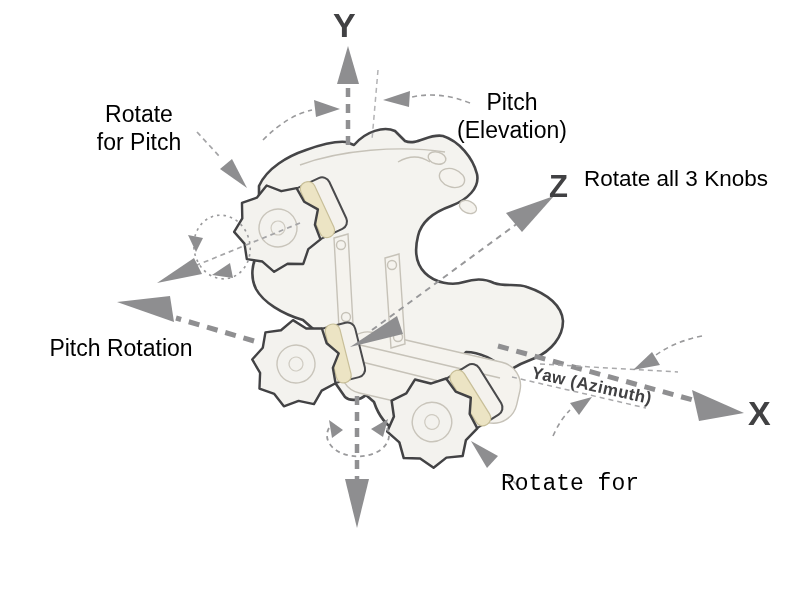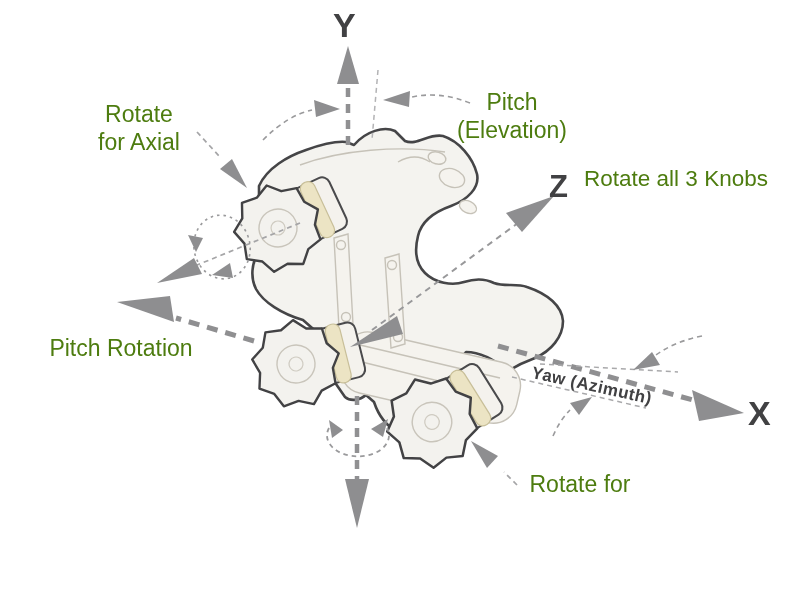--- a/index.html
+++ b/index.html
@@ -3,21 +3,21 @@
 <meta charset="utf-8">
 <style>
   html,body { margin:0; padding:0; background:#ffffff; }
   .stage {
     position:relative; width:800px; height:600px; background:#ffffff;
     font-family:"Liberation Sans", sans-serif; overflow:hidden;
   }
   .stage svg { position:absolute; left:0; top:0; }
   .lbl {
     position:absolute; text-align:center; font-size:23px; line-height:28px;
-    color:#4d7c0f; user-select:none;
+    color:#000000; user-select:none;
   }
   .lbl.small { font-size:22.5px; }
   .axis {
     position:absolute; font-size:34px; font-weight:bold; line-height:34px;
     color:#414143; user-select:none;
   }
   .axis.z { font-size:31px; }
   .rotated {
     position:absolute; font-size:17px; font-weight:bold; color:#414143;
     white-space:nowrap; letter-spacing:0.5px;
@@ -167,36 +167,36 @@
   </svg>
 
   <div class="axis" style="left:333px; top:8px;">Y</div>
 
   <div class="axis z" style="left:549px; top:170px;">Z</div>
 
   <div class="axis" style="left:748px; top:396px;">X</div>
 
   <div class="lbl" style="left:53px; top:100px; width:172px;">
     <div>Rotate</div>
-    <div>for Axial</div>
+    <div>for Pitch</div>
   </div>
 
   <div class="lbl" style="left:428px; top:88px; width:168px;">
     <div>Pitch</div>
     <div>(Elevation)</div>
   </div>
 
   <div class="lbl small" style="left:576px; top:165px; width:200px;">
     <div>Rotate all 3 Knobs</div>
   </div>
 
   <div class="lbl" style="left:30px; top:334px; width:182px;">
     <div>Pitch Rotation</div>
   </div>
 
   <div class="rotated" style="left:534px; top:363px;">Yaw (Azimuth)</div>
 
-  <div class="lbl" style="left:486px; top:470px; width:188px;">
+  <div class="lbl" style="left:476px; top:470px; width:188px;font-family:Liberation Mono, monospace;">
     <div>Rotate for</div>
   </div>
 
 
 </div>
 
 </body></html>

